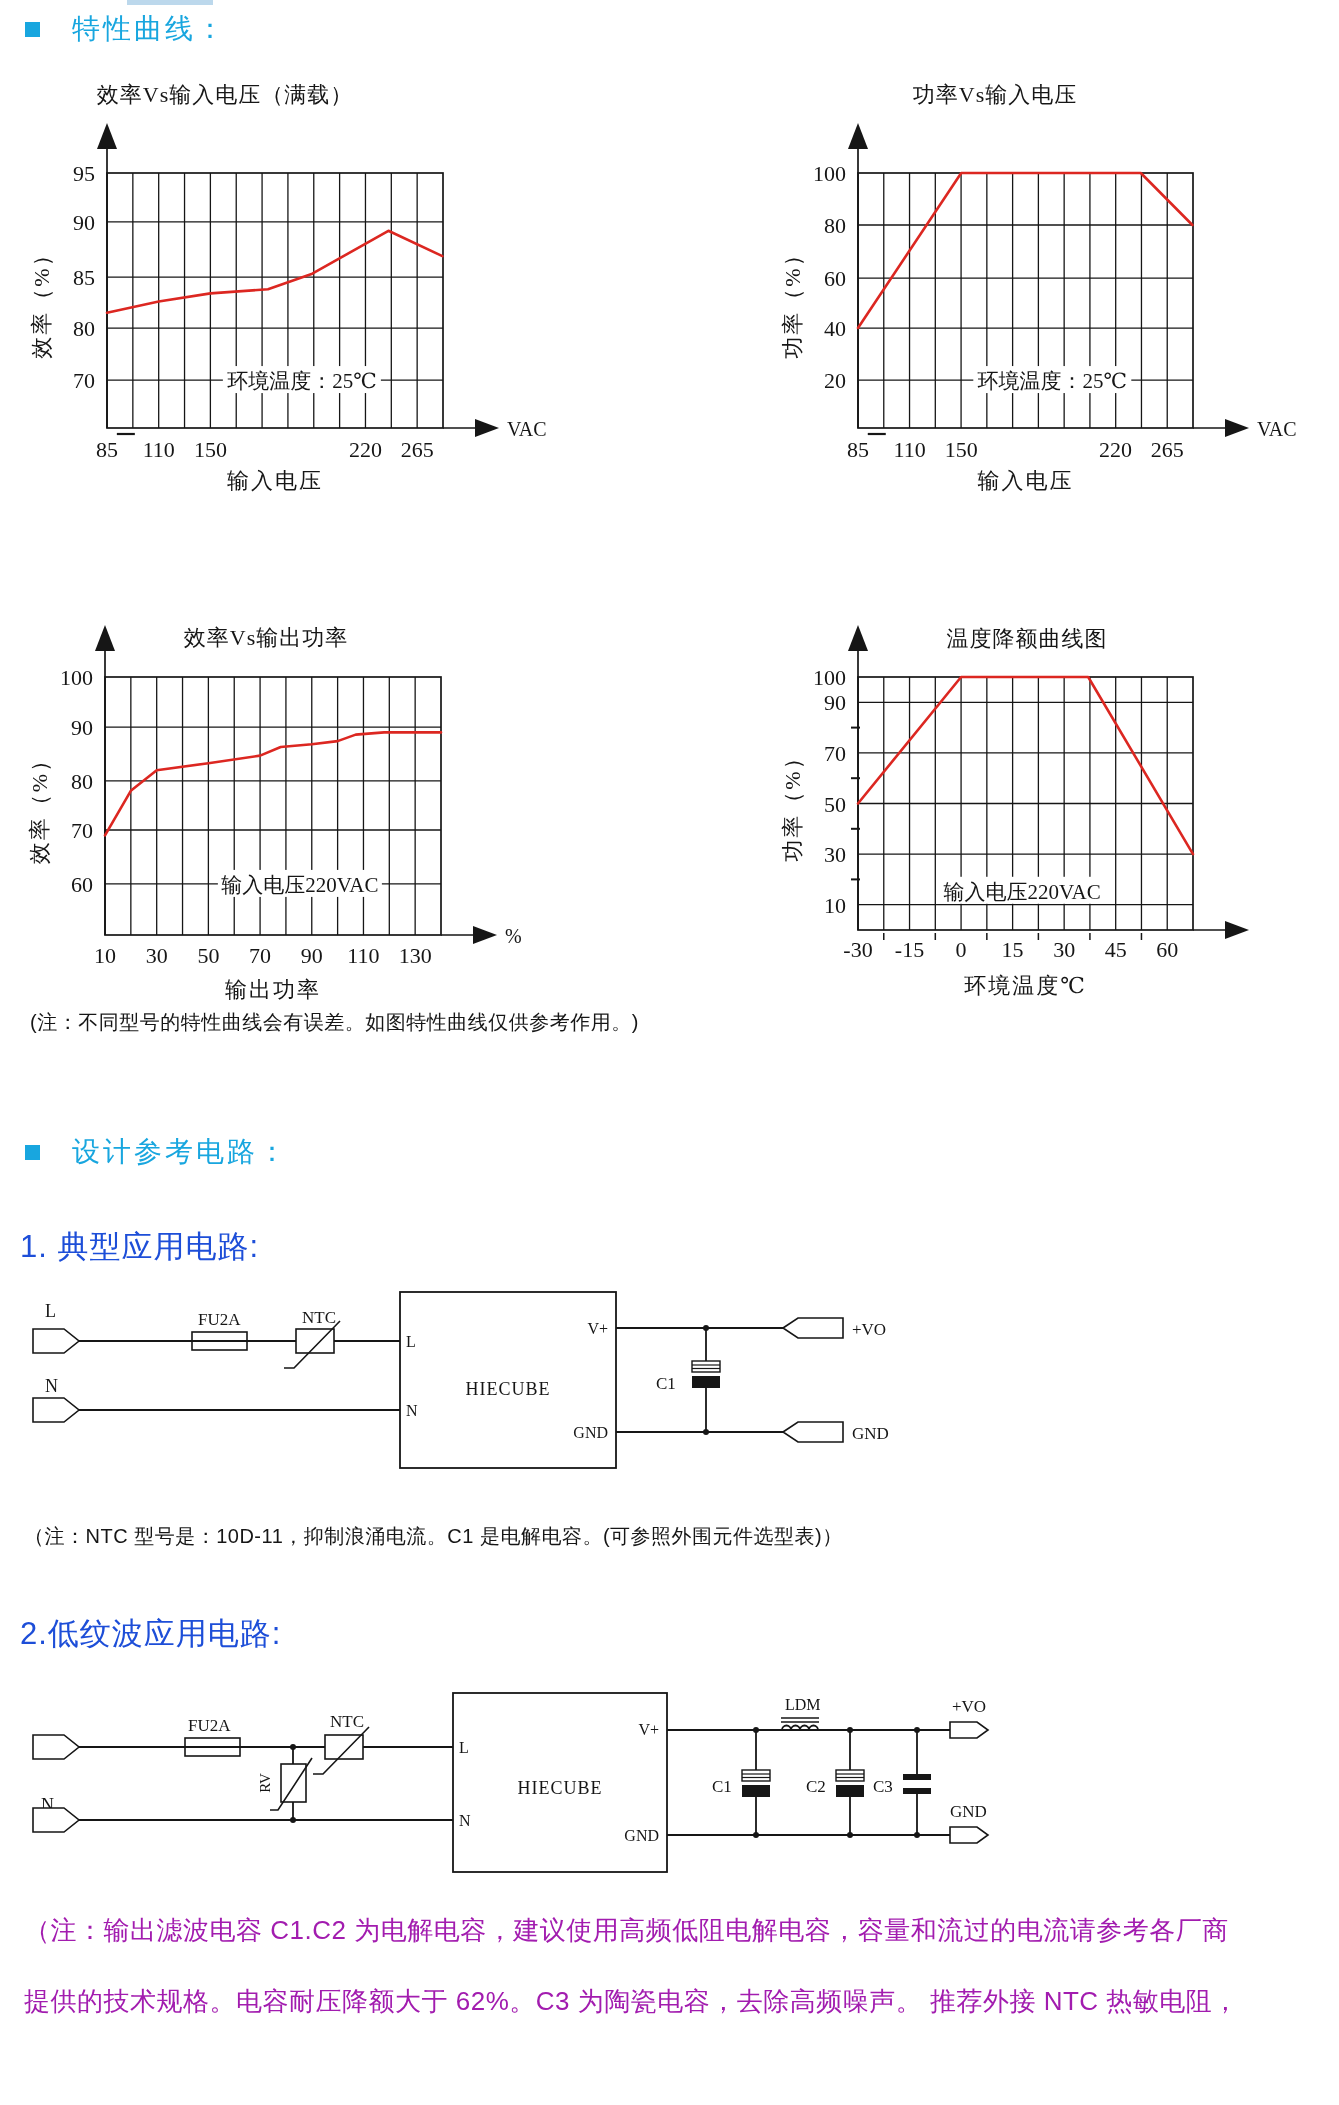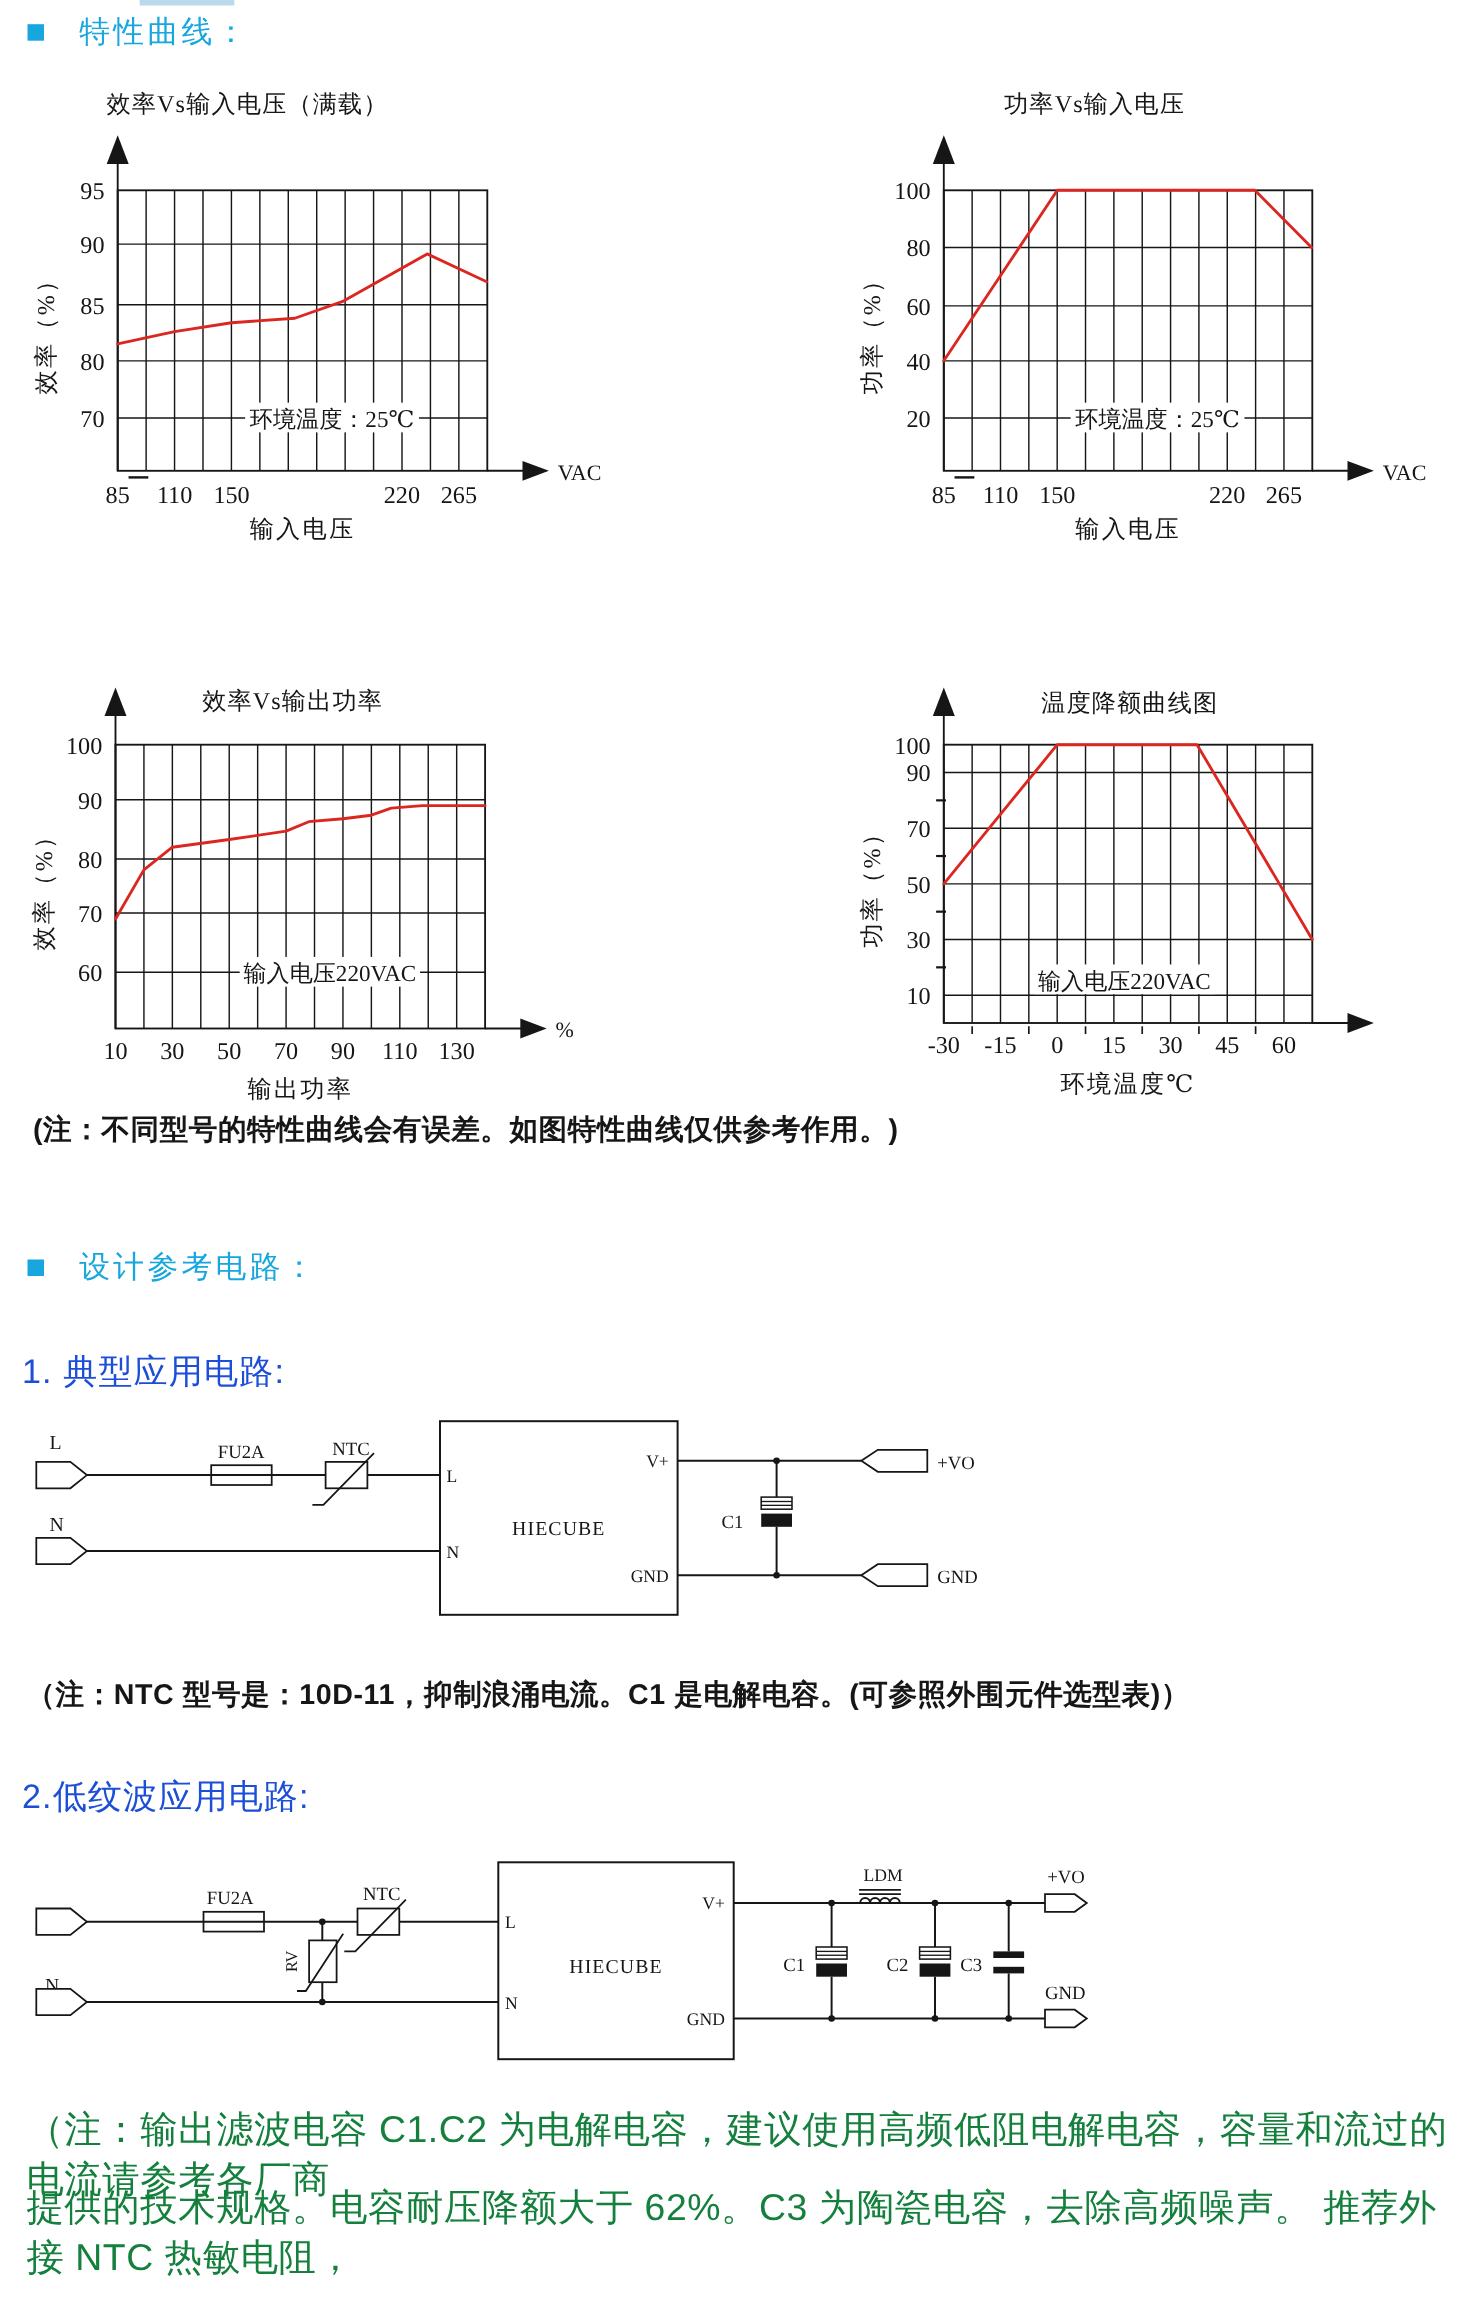--- a/index.html
+++ b/index.html
@@ -3,23 +3,23 @@
 <meta charset="utf-8">
 <style>
   html,body{margin:0;padding:0;background:#ffffff;}
   .page{position:relative;width:1339px;height:2105px;background:#fff;
         font-family:"Liberation Sans",sans-serif;color:#111;overflow:hidden;}
   .abs{position:absolute;}
   .top-fragment{left:127px;top:0;width:86px;height:5px;background:#bcd8ec;}
   .section-header{display:flex;align-items:center;gap:32px;color:#18a6df;
                   font-size:28px;letter-spacing:3px;}
   .section-header .bullet{width:15px;height:15px;background:#18a6df;flex:none;}
-  .note{font-size:26px;color:#161616;letter-spacing:.5px;font-weight:700;}
+  .note{font-size:20px;color:#161616;letter-spacing:.5px;font-weight:400;}
   .heading{font-size:31px;color:#1d4ed8;letter-spacing:1px;font-weight:500;}
-  .bottom-note{font-size:34px;color:#15803d;letter-spacing:.5px;font-weight:500;}
+  .bottom-note{font-size:26px;color:#a21caf;letter-spacing:.5px;font-weight:500;}
   svg.layer{position:absolute;overflow:visible;}
 </style>
 </head>
 <body>
 
 <div class="page">
   <div class="abs top-fragment"></div>
 
   <div class="abs section-header" style="left:25px;top:10px;">
     <span class="bullet"></span>

